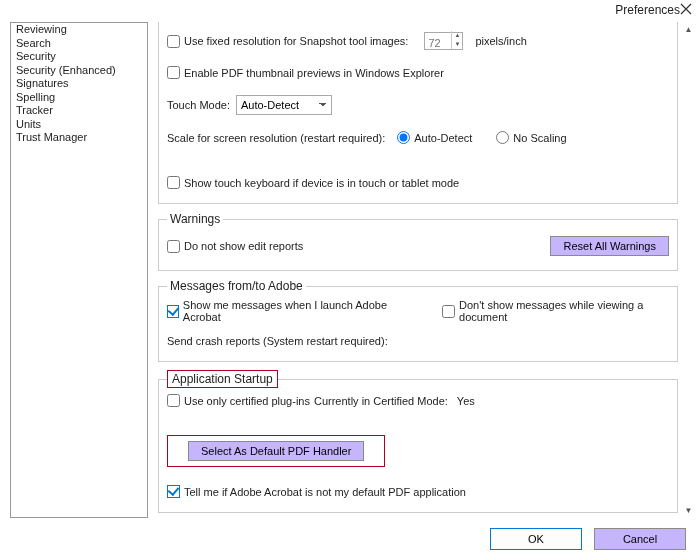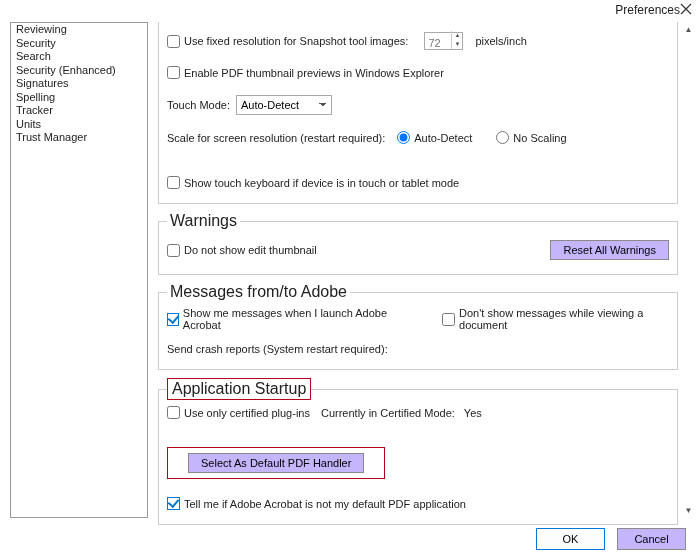--- a/index.html
+++ b/index.html
@@ -54,21 +54,21 @@
   .vscroll .arrow {
     width:15px;height:15px;display:flex;align-items:center;justify-content:center;
     color:#555;font-size:8px;line-height:1;
   }
   fieldset.group {
     border: 1px solid #ccc;
     margin: 0 0 8px 0;
     padding: 6px 8px 10px 8px;
   }
   fieldset.group > legend {
-    font-size: 16px;
+    font-size: 12px;
     padding: 0 3px;
     color: #222;
   }
   .row { display:flex; align-items:center; gap:6px; margin: 4px 0; }
   label { display:inline-flex; align-items:center; gap:4px; }
   input[type=checkbox] {
     width:13px;height:13px;margin:0;
   }
   input[type=checkbox].checked-blue {
     appearance:none;
@@ -101,21 +101,21 @@
   .radiowrap { display:inline-flex;align-items:center;gap:4px;margin-left:6px;}
   .radiowrap input[type=radio]{margin:0;width:13px;height:13px;}
   button.std {
     font-size:11px;border:1px solid #8a8a8a;background:#c4b5fd;padding:3px 12px;
     cursor:default;
   }
   button.primary { border:1.5px solid #0078d7; background:#fdfdfd;}
   .footer {
     position:absolute;right:14px;bottom:10px;display:flex;gap:12px;
   }
-  .footer button{ width:69px;height:22px; }
+  .footer button{ width:92px;height:22px; }
   .highlight-box {
     border: 1.5px solid #b0001b;
     padding: 1px 4px;
     display:inline-block;
   }
   .highlight-border { border:1.5px solid #b0001b; padding:5px 20px; display:inline-block;}
   .section-top { border:1px solid #ccc;border-top:none;margin:0 0 8px 0;padding:6px 8px 10px 8px;}
   .msg-row { display:flex;gap:40px;align-items:center;}
   .gap8{height:8px;}
   .gap14{height:14px;}
@@ -129,22 +129,22 @@
   <span class="close-x">
     <svg width="12" height="12" viewBox="0 0 12 12">
         <path d="M1 1 L11 11 M11 1 L1 11" stroke="#333" stroke-width="1.2"></path>
       </svg>
   </span>
 </div>
 
 <div class="main">
   <div class="sidebar">
     <div class="sidebar-item">Reviewing</div>
+    <div class="sidebar-item">Search</div>
     <div class="sidebar-item">Security</div>
-    <div class="sidebar-item">Search</div>
     <div class="sidebar-item">Security (Enhanced)</div>
     <div class="sidebar-item">Signatures</div>
     <div class="sidebar-item">Spelling</div>
     <div class="sidebar-item">Tracker</div>
     <div class="sidebar-item">Units</div>
     <div class="sidebar-item">Trust Manager</div>
   </div>
 
   <div class="content">
     <div class="vscroll">
@@ -206,21 +206,21 @@
           <span>Show touch keyboard if device is in touch or tablet mode</span>
         </label>
       </div>
     </div>
 
     <fieldset class="group">
       <legend>Warnings</legend>
       <div class="row" style="justify-content:space-between;">
         <label>
           <input type="checkbox" style="">
-          <span>Do not show edit thumbnail</span>
+          <span>Do not show edit reports</span>
         </label>
         <button class="std">Reset All Warnings</button>
       </div>
     </fieldset>
 
     <fieldset class="group">
       <legend>Messages from/to Adobe</legend>
       <div class="msg-row">
         <label>
           <input type="checkbox" class="checked-blue" checked="" style="">
@@ -234,21 +234,21 @@
       <div class="gap8"></div>
       <div class="row">
         <span>Send crash reports (System restart required):</span>
       </div>
     </fieldset>
 
     <fieldset class="group" style="padding-top:2px;">
       <legend style="padding:0;border-radius:8px;">
         <span class="highlight-box">Application Startup</span>
       </legend>
-      <div class="row" style="gap:11px;">
+      <div class="row" style="gap:4px;">
         <label>
           <input type="checkbox" style="">
           <span>Use only certified plug-ins</span>
         </label>
         <span>
           <span>Currently in Certified Mode:</span>&nbsp;&nbsp;
           <span>Yes</span>
         </span>
       </div>
 

